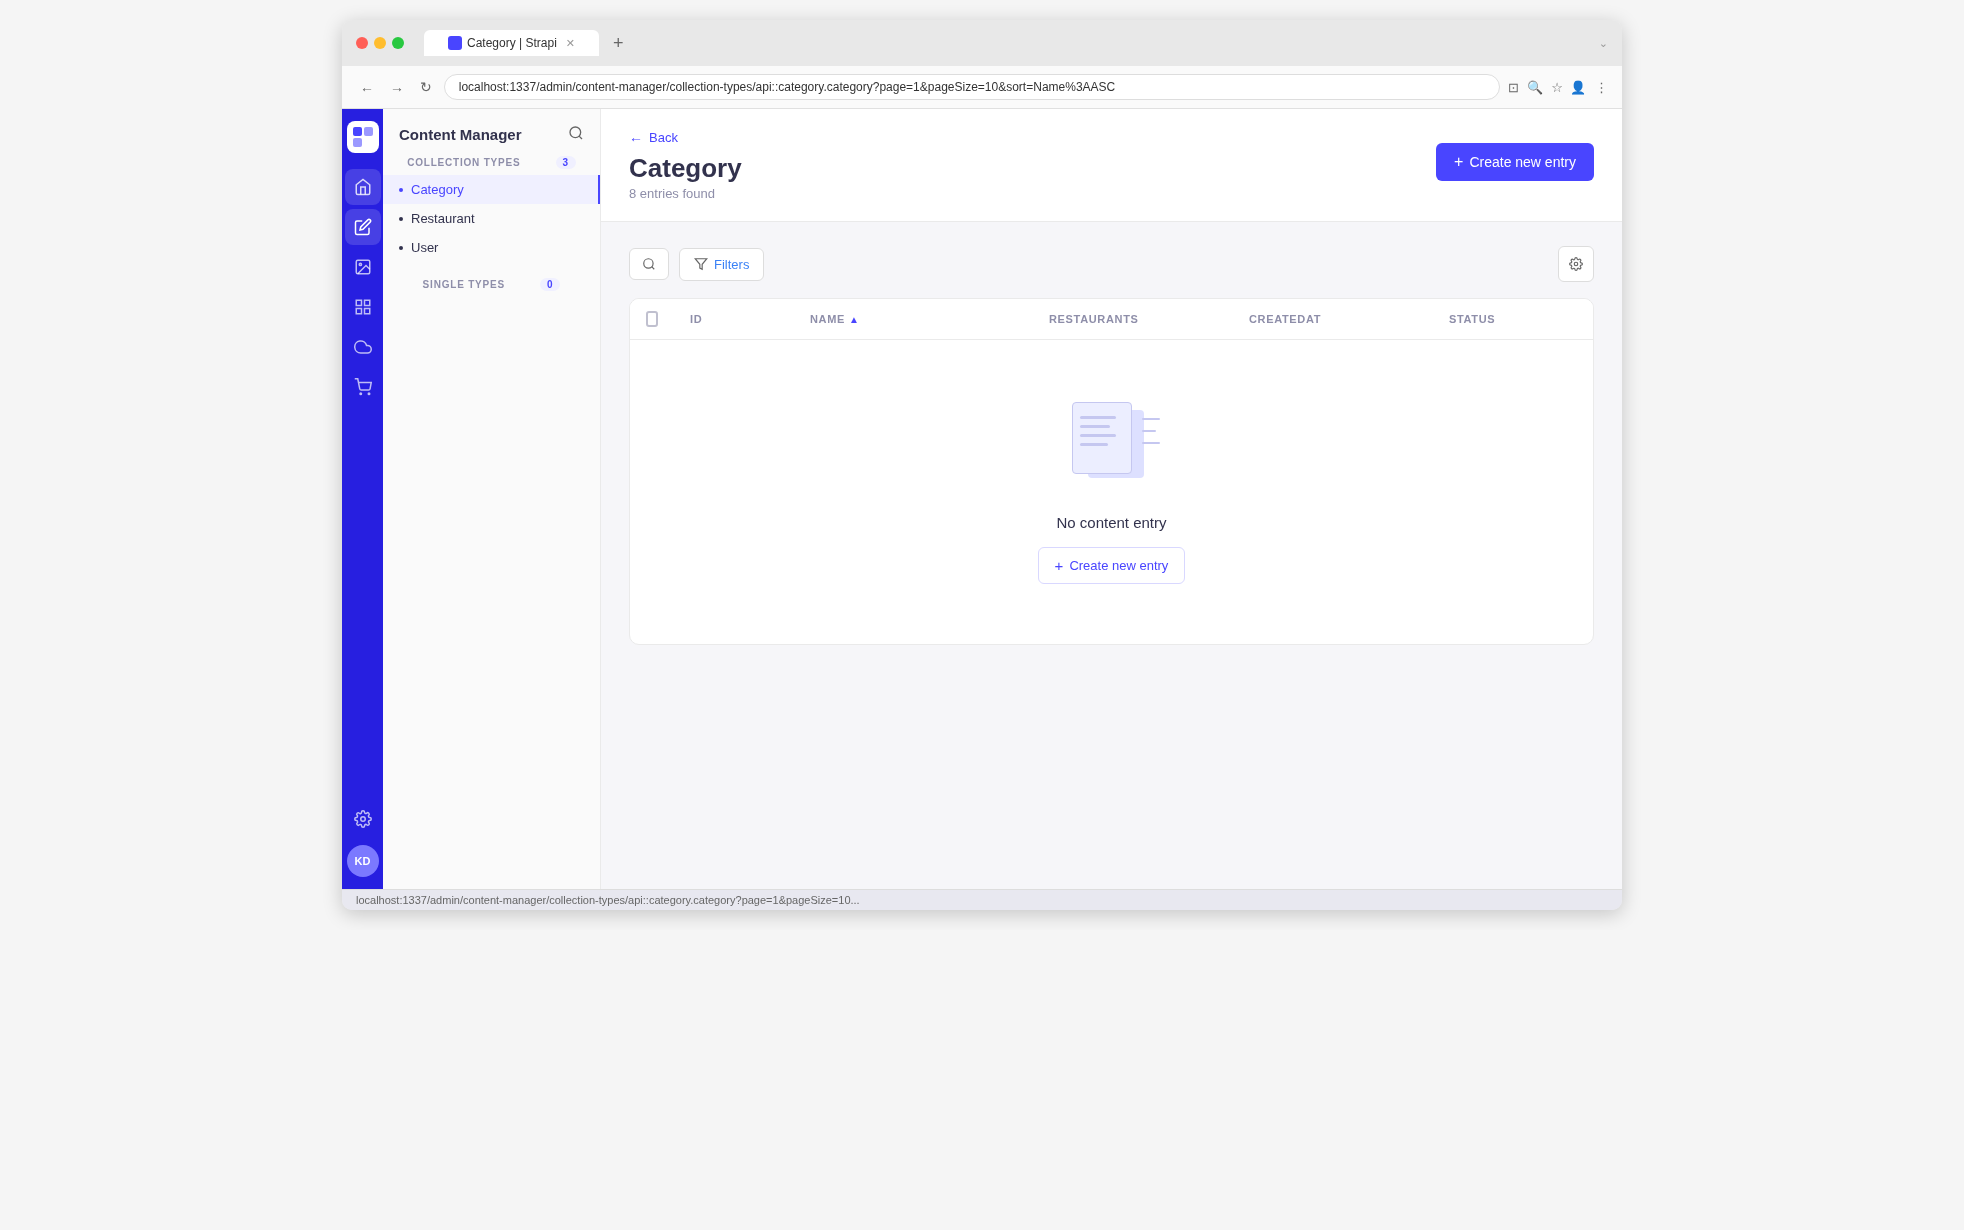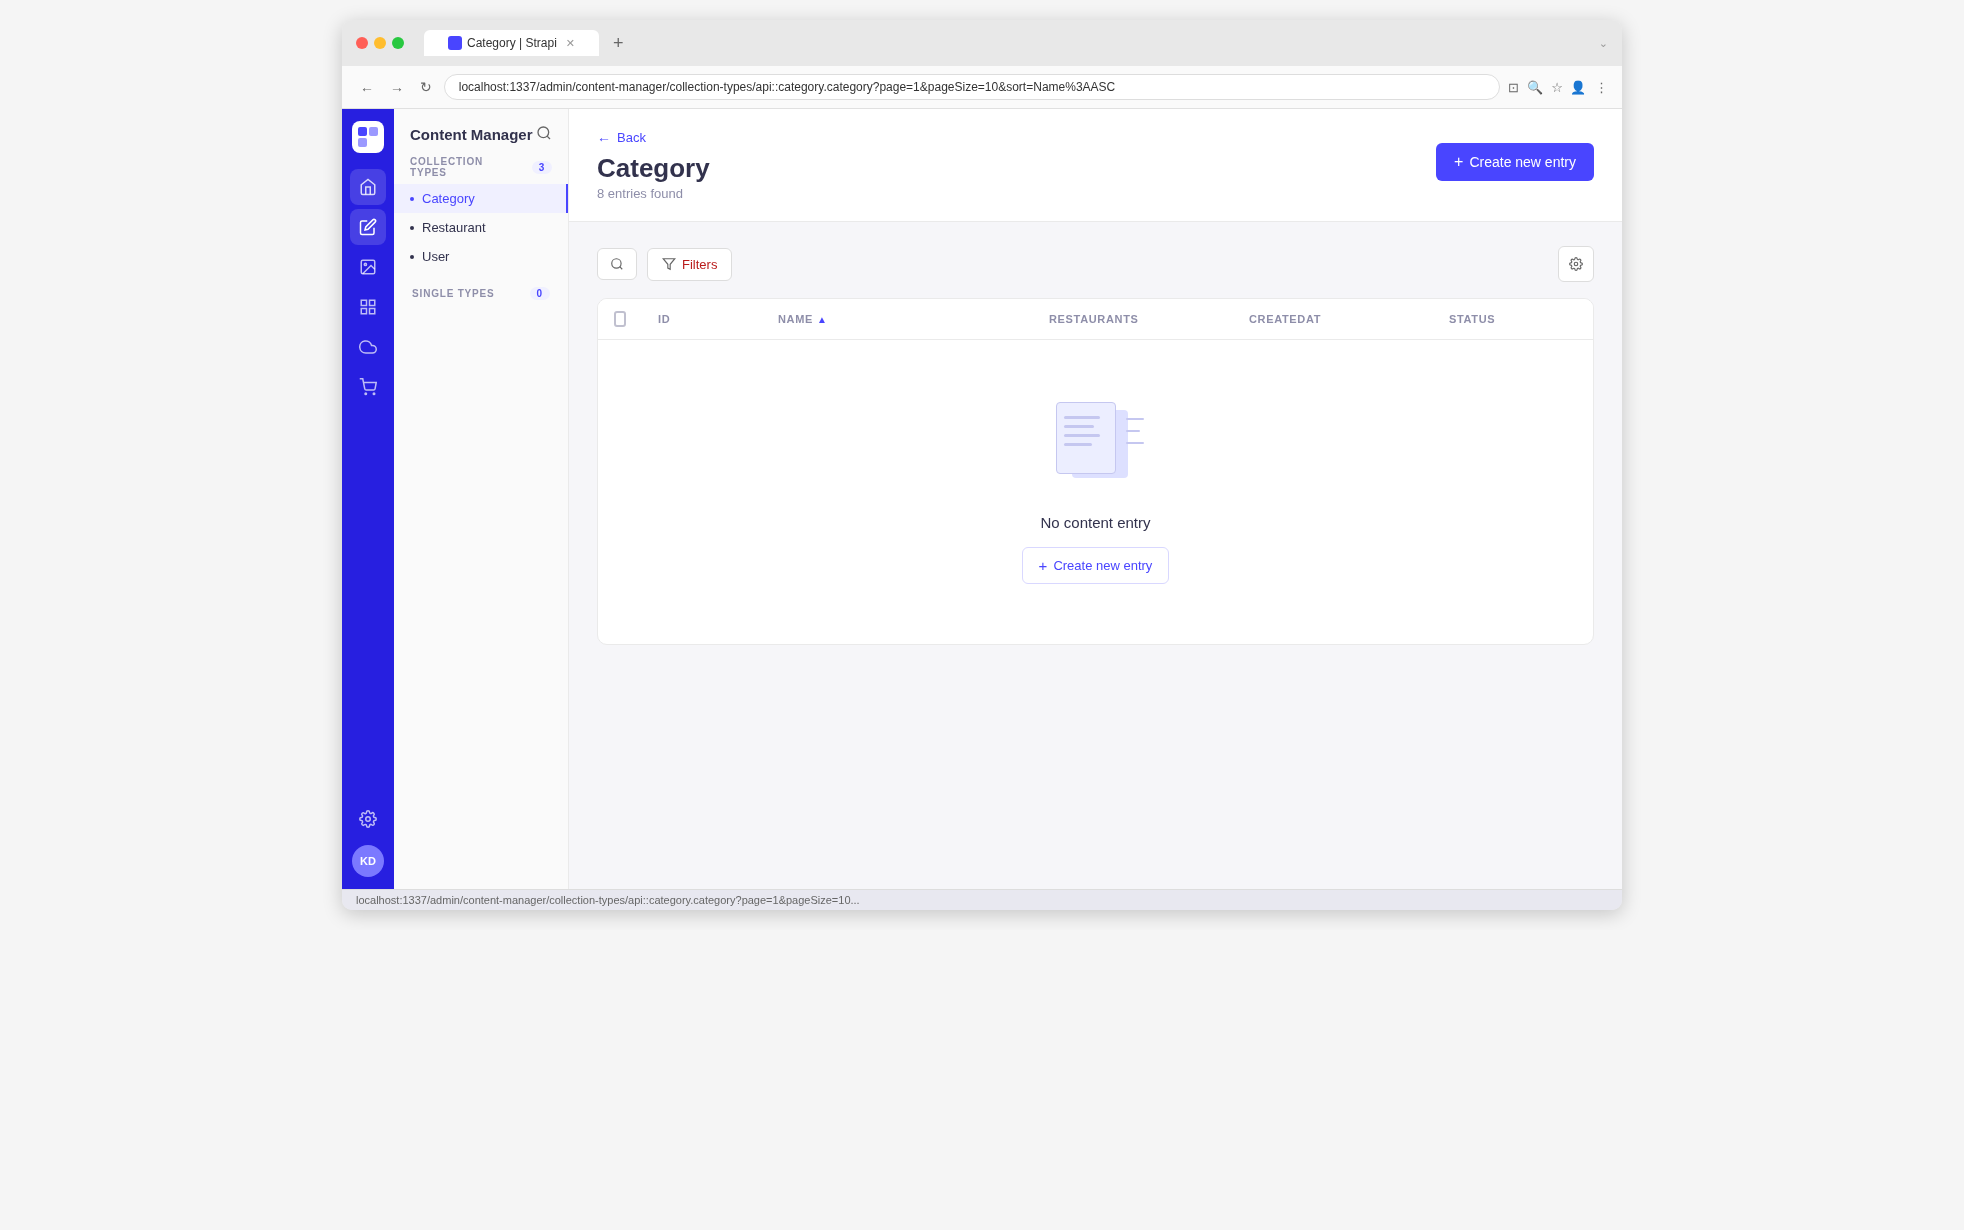--- a/index.html
+++ b/index.html
@@ -21,29 +21,29 @@
     .browser-nav { background: #fafafa; padding: 8px 14px; display: flex; align-items: center; gap: 8px; border-bottom: 1px solid #e0e0e0; }
     .nav-btn { background: none; border: none; color: #666; cursor: pointer; font-size: 14px; padding: 4px; border-radius: 4px; }
     .address-bar { flex: 1; background: white; border: 1px solid #ddd; border-radius: 20px; padding: 5px 14px; font-size: 12px; color: #333; display: flex; align-items: center; }
     .nav-icons { display: flex; align-items: center; gap: 8px; color: #666; font-size: 14px; }
     .chevron-down { color: #999; font-size: 11px; }
 
     
     .app { display: flex; height: 780px; background: white; }
 
     
-    .icon-rail { width: 52px; background: #271fe0; display: flex; flex-direction: column; align-items: center; padding: 12px 1px; gap: 4px; }
+    .icon-rail { width: 41px; background: #271fe0; display: flex; flex-direction: column; align-items: center; padding: 12px 1px; gap: 4px; }
     .rail-icon { width: 36px; height: 36px; display: flex; align-items: center; justify-content: center; border-radius: 8px; cursor: pointer; color: rgba(255,255,255,0.7); font-size: 16px; }
     .rail-icon:hover, .rail-icon.active { background: rgba(255,255,255,0.15); color: white; }
     .rail-icon-top { background: white; border-radius: 8px; width: 32px; height: 32px; display: flex; align-items: center; justify-content: center; margin-bottom: 12px; }
     .rail-bottom { margin-top: auto; display: flex; flex-direction: column; align-items: center; gap: 8px; }
     .avatar-circle { width: 32px; height: 32px; background: #7b79ff; border-radius: 50%; display: flex; align-items: center; justify-content: center; color: white; font-size: 11px; font-weight: 600; }
 
     
-    .sidebar { width: 175px; border-right: 1px solid #eaeaea; padding: 16px 0; background: #fafafa; overflow-y: auto; }
+    .sidebar { width: 218px; border-right: 1px solid #eaeaea; padding: 16px 0; background: #fafafa; overflow-y: auto; }
     .sidebar-header { display: flex; align-items: center; justify-content: space-between; padding: 0 16px 12px; }
     .sidebar-title { font-size: 15px; font-weight: 600; color: #32324d; }
     .sidebar-search-btn { background: none; border: none; cursor: pointer; color: #666; font-size: 14px; }
     .sidebar-section-label { font-size: 10px; font-weight: 600; color: #8e8ea9; text-transform: uppercase; letter-spacing: 0.08em; padding: 0 16px; margin-bottom: 6px; display: flex; align-items: center; justify-content: center; gap: 35px; }
     .section-badge { background: #f0f0ff; color: #4945ff; border-radius: 10px; padding: 1px 7px; font-size: 10px; font-weight: 600; }
     .sidebar-item { padding: 7px 16px; cursor: pointer; display: flex; align-items: center; gap: 8px; color: #32324d; font-size: 13px; }
     .sidebar-item.active { background: #f0f0ff; color: #4945ff; font-weight: 500; border-right: 2px solid #4945ff; }
     .sidebar-item-dot { width: 4px; height: 4px; border-radius: 50%; background: currentColor; }
     .sidebar-spacer { height: 16px; }
 
@@ -53,21 +53,21 @@
     .back-link { display: flex; align-items: center; gap: 6px; color: #4945ff; font-size: 13px; cursor: pointer; margin-bottom: 8px; text-decoration: none; }
     .back-arrow { font-size: 14px; }
     .page-title { font-size: 26px; font-weight: 600; color: #32324d; }
     .entries-count { font-size: 13px; color: #8e8ea9; margin-top: 2px; }
     .create-btn { background: #4945ff; color: white; border: none; border-radius: 6px; padding: 10px 18px; font-size: 14px; font-weight: 500; cursor: pointer; display: flex; align-items: center; gap: 6px; white-space: nowrap; margin-top: 14px; }
 
     
     .content-area { padding: 24px 28px; }
     .toolbar { display: flex; align-items: center; gap: 10px; margin-bottom: 16px; }
     .toolbar-search { background: white; border: 1px solid #ddd; border-radius: 6px; padding: 8px 12px; display: flex; align-items: center; gap: 8px; cursor: pointer; color: #666; }
-    .filter-btn { background: white; border: 1px solid #ddd; border-radius: 6px; padding: 8px 14px; display: flex; align-items: center; gap: 6px; cursor: pointer; color: #b91c1c; font-size: 13px; }
+    .filter-btn { background: white; border: 1px solid #ddd; border-radius: 6px; padding: 8px 14px; display: flex; align-items: center; gap: 6px; cursor: pointer; color: #3b82f6; font-size: 13px; }
     .settings-btn { margin-left: auto; background: white; border: 1px solid #ddd; border-radius: 6px; width: 36px; height: 36px; display: flex; align-items: center; justify-content: center; cursor: pointer; color: #666; }
 
     
     .table-container { background: white; border: 1px solid #eaeaea; border-radius: 10px; overflow: hidden; }
     .table-header { display: grid; grid-template-columns: 44px 120px 1fr 200px 200px 160px; border-bottom: 1px solid #eaeaea; background: white; }
     .th { padding: 12px 16px; font-size: 11px; font-weight: 600; color: #8e8ea9; text-transform: uppercase; letter-spacing: 0.06em; display: flex; align-items: center; gap: 4px; }
     .th-checkbox { display: flex; align-items: center; justify-content: center; }
     .sort-icon { font-size: 10px; color: #4945ff; }
     .checkbox { width: 16px; height: 16px; border: 2px solid #c0c0cf; border-radius: 3px; background: white; cursor: pointer; }
 

